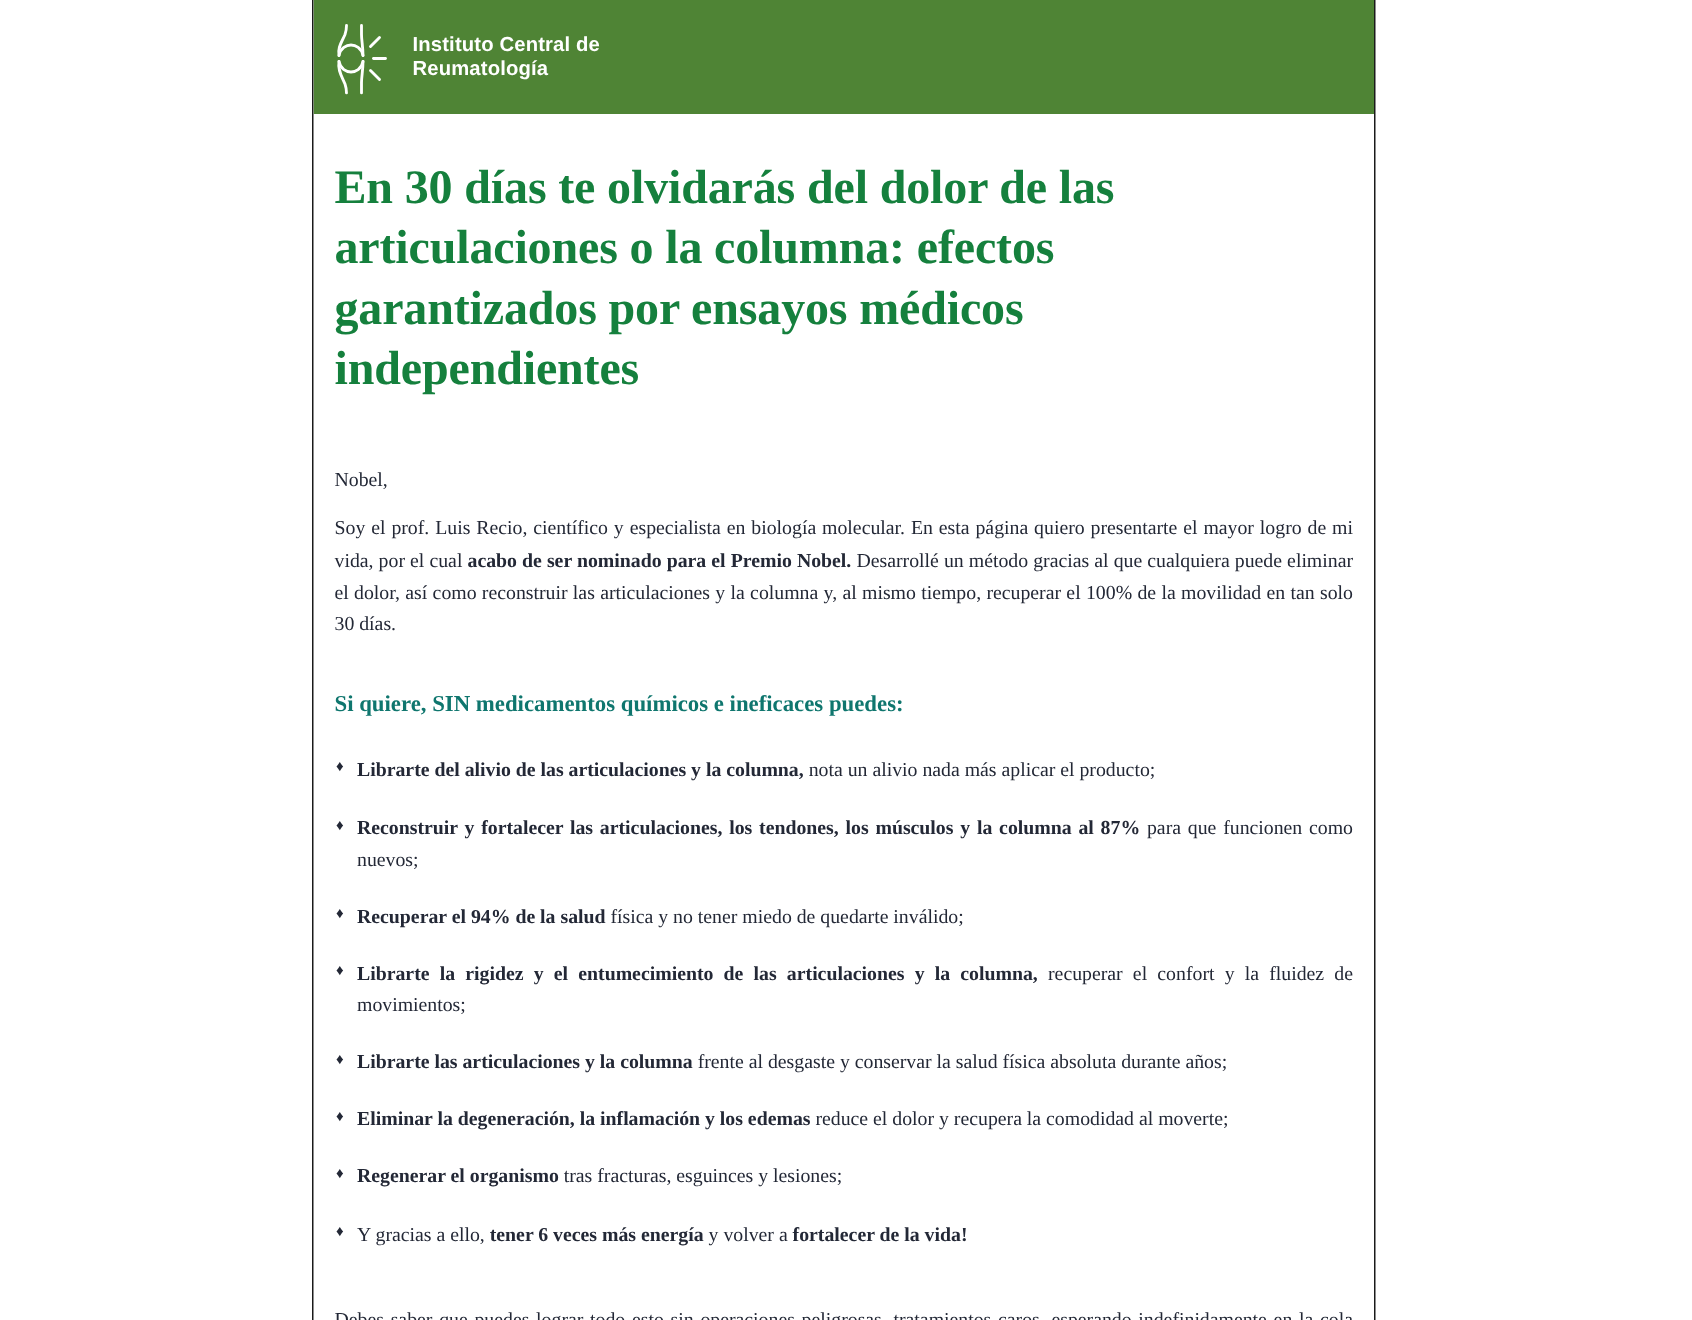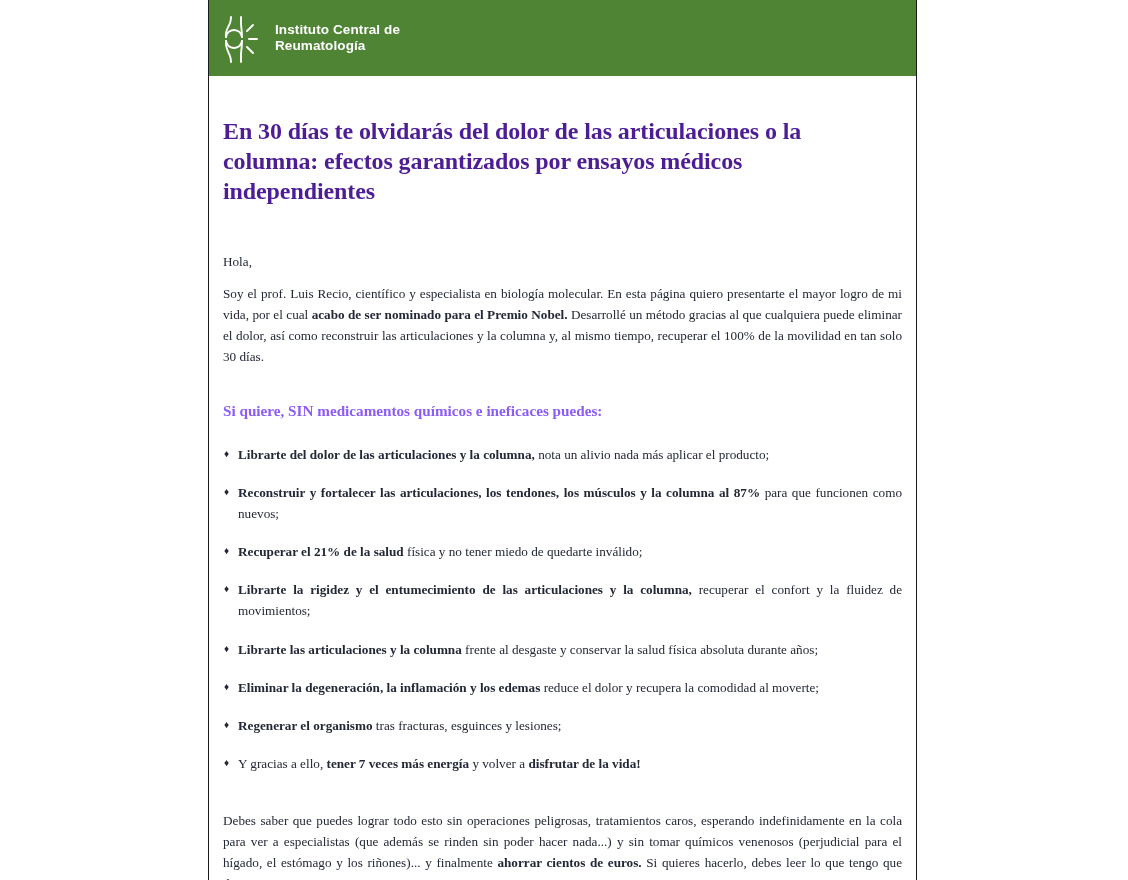--- a/index.html
+++ b/index.html
@@ -66,26 +66,26 @@
     white-space: pre-line;
   }
 
   
   .content {
     padding: 0 14px 0 14px;
     box-sizing: border-box;
   }
 
   .headline {
-    color: #4c1d95;
+    color: #15803d;
     font-family: "Liberation Serif", "DejaVu Serif", serif;
     font-weight: bold;
-    font-size: 24px;
+    font-size: 32px;
     line-height: 1.26;
-    margin: 40px 0 0 0;
+    margin: 28px 0 0 0;
     padding: 0 44px 0 0;
     letter-spacing: -0.1px;
   }
 
   .lede-block {
     margin-top: 44px;
   }
 
   p.body-text {
     color: #232836;
@@ -96,21 +96,21 @@
     text-justify: inter-word;
   }
   p.body-text:last-child { margin-bottom: 5px; }
 
   .greeting {
     margin-bottom: 13px;
     text-align: left;
   }
 
   .section-heading {
-    color: #8b5cf6;
+    color: #0f766e;
     font-weight: bold;
     font-size: 15.2px;
     line-height: 1.35;
     margin: 34px 0 0 0;
     text-align: left;
   }
 
   ul.benefits {
     list-style: none;
     margin: 22px 0 0 0;
@@ -170,35 +170,35 @@
         <div class="brand-name">Instituto Central de
 Reumatología</div>
       </div>
     </div>
 
     <div class="content">
 
       <h1 class="headline">En 30 días te olvidarás del dolor de las articulaciones o la columna: efectos garantizados por ensayos médicos independientes</h1>
 
       <div class="lede-block">
-        <p class="body-text greeting">Hola,</p>
+        <p class="body-text greeting">Nobel,</p>
         <p class="body-text">Soy el prof. Luis Recio, científico y especialista en biología molecular. En esta página quiero presentarte el mayor logro de mi vida, por el cual <b class="strong">acabo de ser nominado para el Premio Nobel.</b> Desarrollé un método gracias al que cualquiera puede eliminar el dolor, así como reconstruir las articulaciones y la columna y, al mismo tiempo, recuperar el 100% de la movilidad en tan solo 30 días.</p>
       </div>
 
       <p class="section-heading">Si quiere, SIN medicamentos químicos e ineficaces puedes:</p>
 
       <ul class="benefits">
-          <li><span class="diamond-bullet">♦</span><span><b class="strong">Librarte del dolor de las articulaciones y la columna,</b> nota un alivio nada más aplicar el producto;</span></li>
+          <li><span class="diamond-bullet">♦</span><span><b class="strong">Librarte del alivio de las articulaciones y la columna,</b> nota un alivio nada más aplicar el producto;</span></li>
           <li><span class="diamond-bullet">♦</span><span><b class="strong">Reconstruir y fortalecer las articulaciones, los tendones, los músculos y la columna al 87%</b> para que funcionen como nuevos;</span></li>
-          <li><span class="diamond-bullet">♦</span><span><b class="strong">Recuperar el 21% de la salud</b> física y no tener miedo de quedarte inválido;</span></li>
+          <li><span class="diamond-bullet">♦</span><span><b class="strong">Recuperar el 94% de la salud</b> física y no tener miedo de quedarte inválido;</span></li>
           <li><span class="diamond-bullet">♦</span><span><b class="strong">Librarte la rigidez y el entumecimiento de las articulaciones y la columna,</b> recuperar el confort y la fluidez de movimientos;</span></li>
           <li><span class="diamond-bullet">♦</span><span><b class="strong">Librarte las articulaciones y la columna</b> frente al desgaste y conservar la salud física absoluta durante años;</span></li>
           <li><span class="diamond-bullet">♦</span><span><b class="strong">Eliminar la degeneración, la inflamación y los edemas</b> reduce el dolor y recupera la comodidad al moverte;</span></li>
           <li><span class="diamond-bullet">♦</span><span><b class="strong">Regenerar el organismo</b> tras fracturas, esguinces y lesiones;</span></li>
-          <li><span class="diamond-bullet">♦</span><span>Y gracias a ello, <b class="strong">tener 7 veces más energía</b> y volver a <b class="strong">disfrutar de la vida!</b></span></li>
+          <li><span class="diamond-bullet">♦</span><span>Y gracias a ello, <b class="strong">tener 6 veces más energía</b> y volver a <b class="strong">fortalecer de la vida!</b></span></li>
         </ul>
 
       <div class="closing-block">
           <p class="body-text">Debes saber que puedes lograr todo esto sin operaciones peligrosas, tratamientos caros, esperando indefinidamente en la cola para ver a especialistas (que además se rinden sin poder hacer nada...) y sin tomar químicos venenosos (perjudicial para el hígado, el estómago y los riñones)... y finalmente <b class="strong">ahorrar cientos de euros.</b> Si quieres hacerlo, debes leer lo que tengo que decirte.</p>
         </div>
 
     </div>
   </div>
 </div>
 

